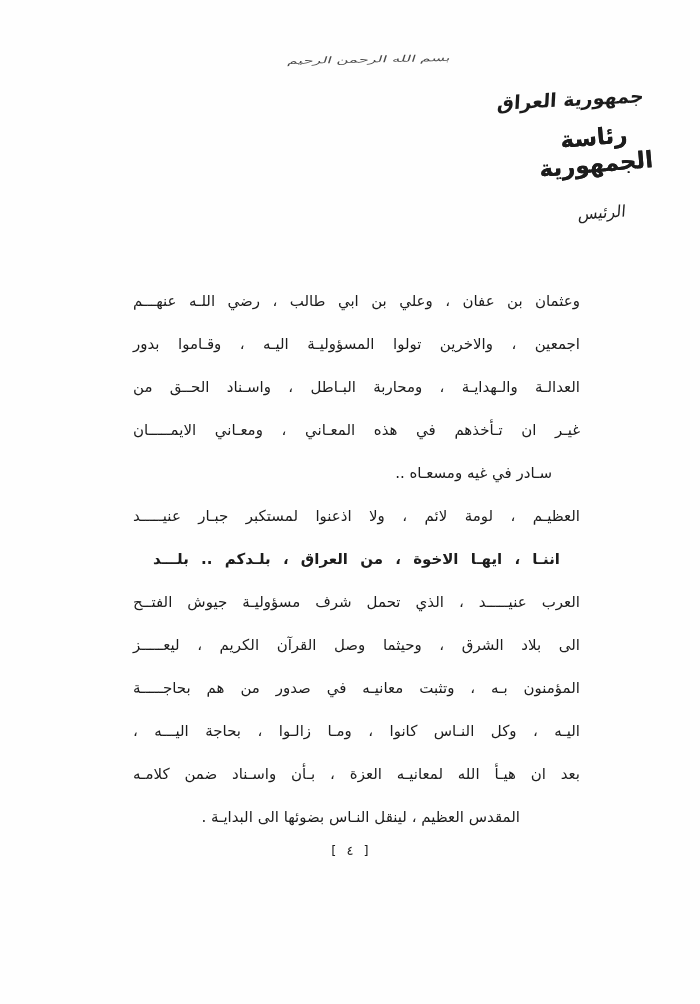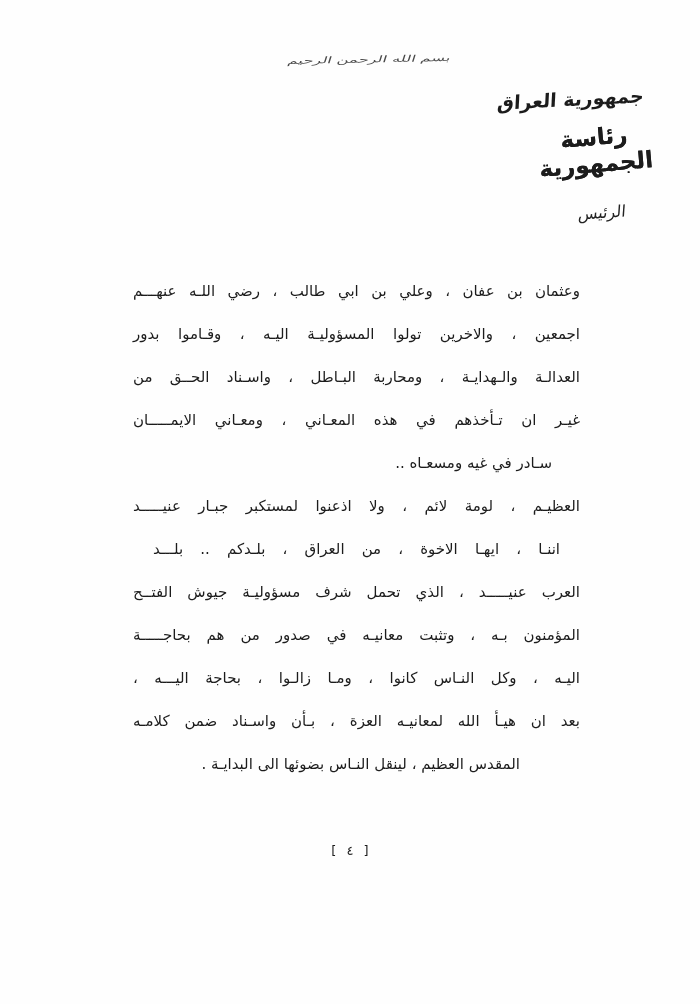--- a/index.html
+++ b/index.html
@@ -64,39 +64,40 @@
     direction: rtl;
     white-space: nowrap;
     transform: rotate(-4deg) skewX(-8deg);
     letter-spacing: 1px;
     color: #222;
   }
   
   .body-text {
     position: absolute;
     left: 133px;
-    top: 270px;
+    top: 280px;
     width: 447px;
   }
   .line {
     height: 43px;
     line-height: 43px;
     direction: rtl;
     font-size: 15px;
     text-align: justify;
     text-align-last: justify;
     letter-spacing: 0.3px;
     color: #1c1c1c;
   }
   .line.line-end {
     text-align-last: right;
   }
   .line.line-indent {
     padding: 0 20px;
     box-sizing: border-box;
+    font-weight: bold;
   }
   .line.line-inset-sm {
     padding-right: 28px;
     box-sizing: border-box;
   }
   .line.line-inset-lg {
     padding-right: 60px;
     box-sizing: border-box;
   }
   
@@ -127,20 +128,21 @@
 
   <div class="body-text">
     <div class="line">وعثمان بن عفان ، وعلي بن ابي طالب ، رضي اللـه عنهـــم</div>
     <div class="line">اجمعين ، والاخرين تولوا المسؤوليـة اليـه ، وقـاموا بدور</div>
     <div class="line">العدالـة والـهدايـة ، ومحاربة البـاطل ، واسـناد الحــق من</div>
     <div class="line">غيـر ان تـأخذهم في هذه المعـاني ، ومعـاني الايمـــــان</div>
     <div class="line line-end line-inset-sm">سـادر في غيه ومسعـاه ..</div>
     <div class="line">العظيـم ، لومة لائم ، ولا اذعنوا لمستكبر جبـار عنيـــــد</div>
     <div class="line line-indent">اننـا ، ايهـا الاخوة ، من العراق ، بلـدكم .. بلـــد</div>
     <div class="line">العرب عنيـــــد ، الذي تحمل شرف مسؤوليـة جيوش الفتــح</div>
+    <div class="line">الى بلاد الشرق ، وحيثما وصل القرآن الكريم ، ليعـــــز</div>
     <div class="line">المؤمنون بـه ، وتثبت معانيـه في صدور من هم بحاجـــــة</div>
     <div class="line">اليـه ، وكل النـاس كانوا ، ومـا زالـوا ، بحاجة اليـــه ،</div>
     <div class="line">بعد ان هيـأ الله لمعانيـه العزة ، بـأن واسـناد ضمن كلامـه</div>
     <div class="line line-end line-inset-lg">المقدس العظيم ، لينقل النـاس بضوئها الى البدايـة .</div>
   </div>
 
   <div class="page-num">[ ٤ ]</div>
 
 </div>
 

